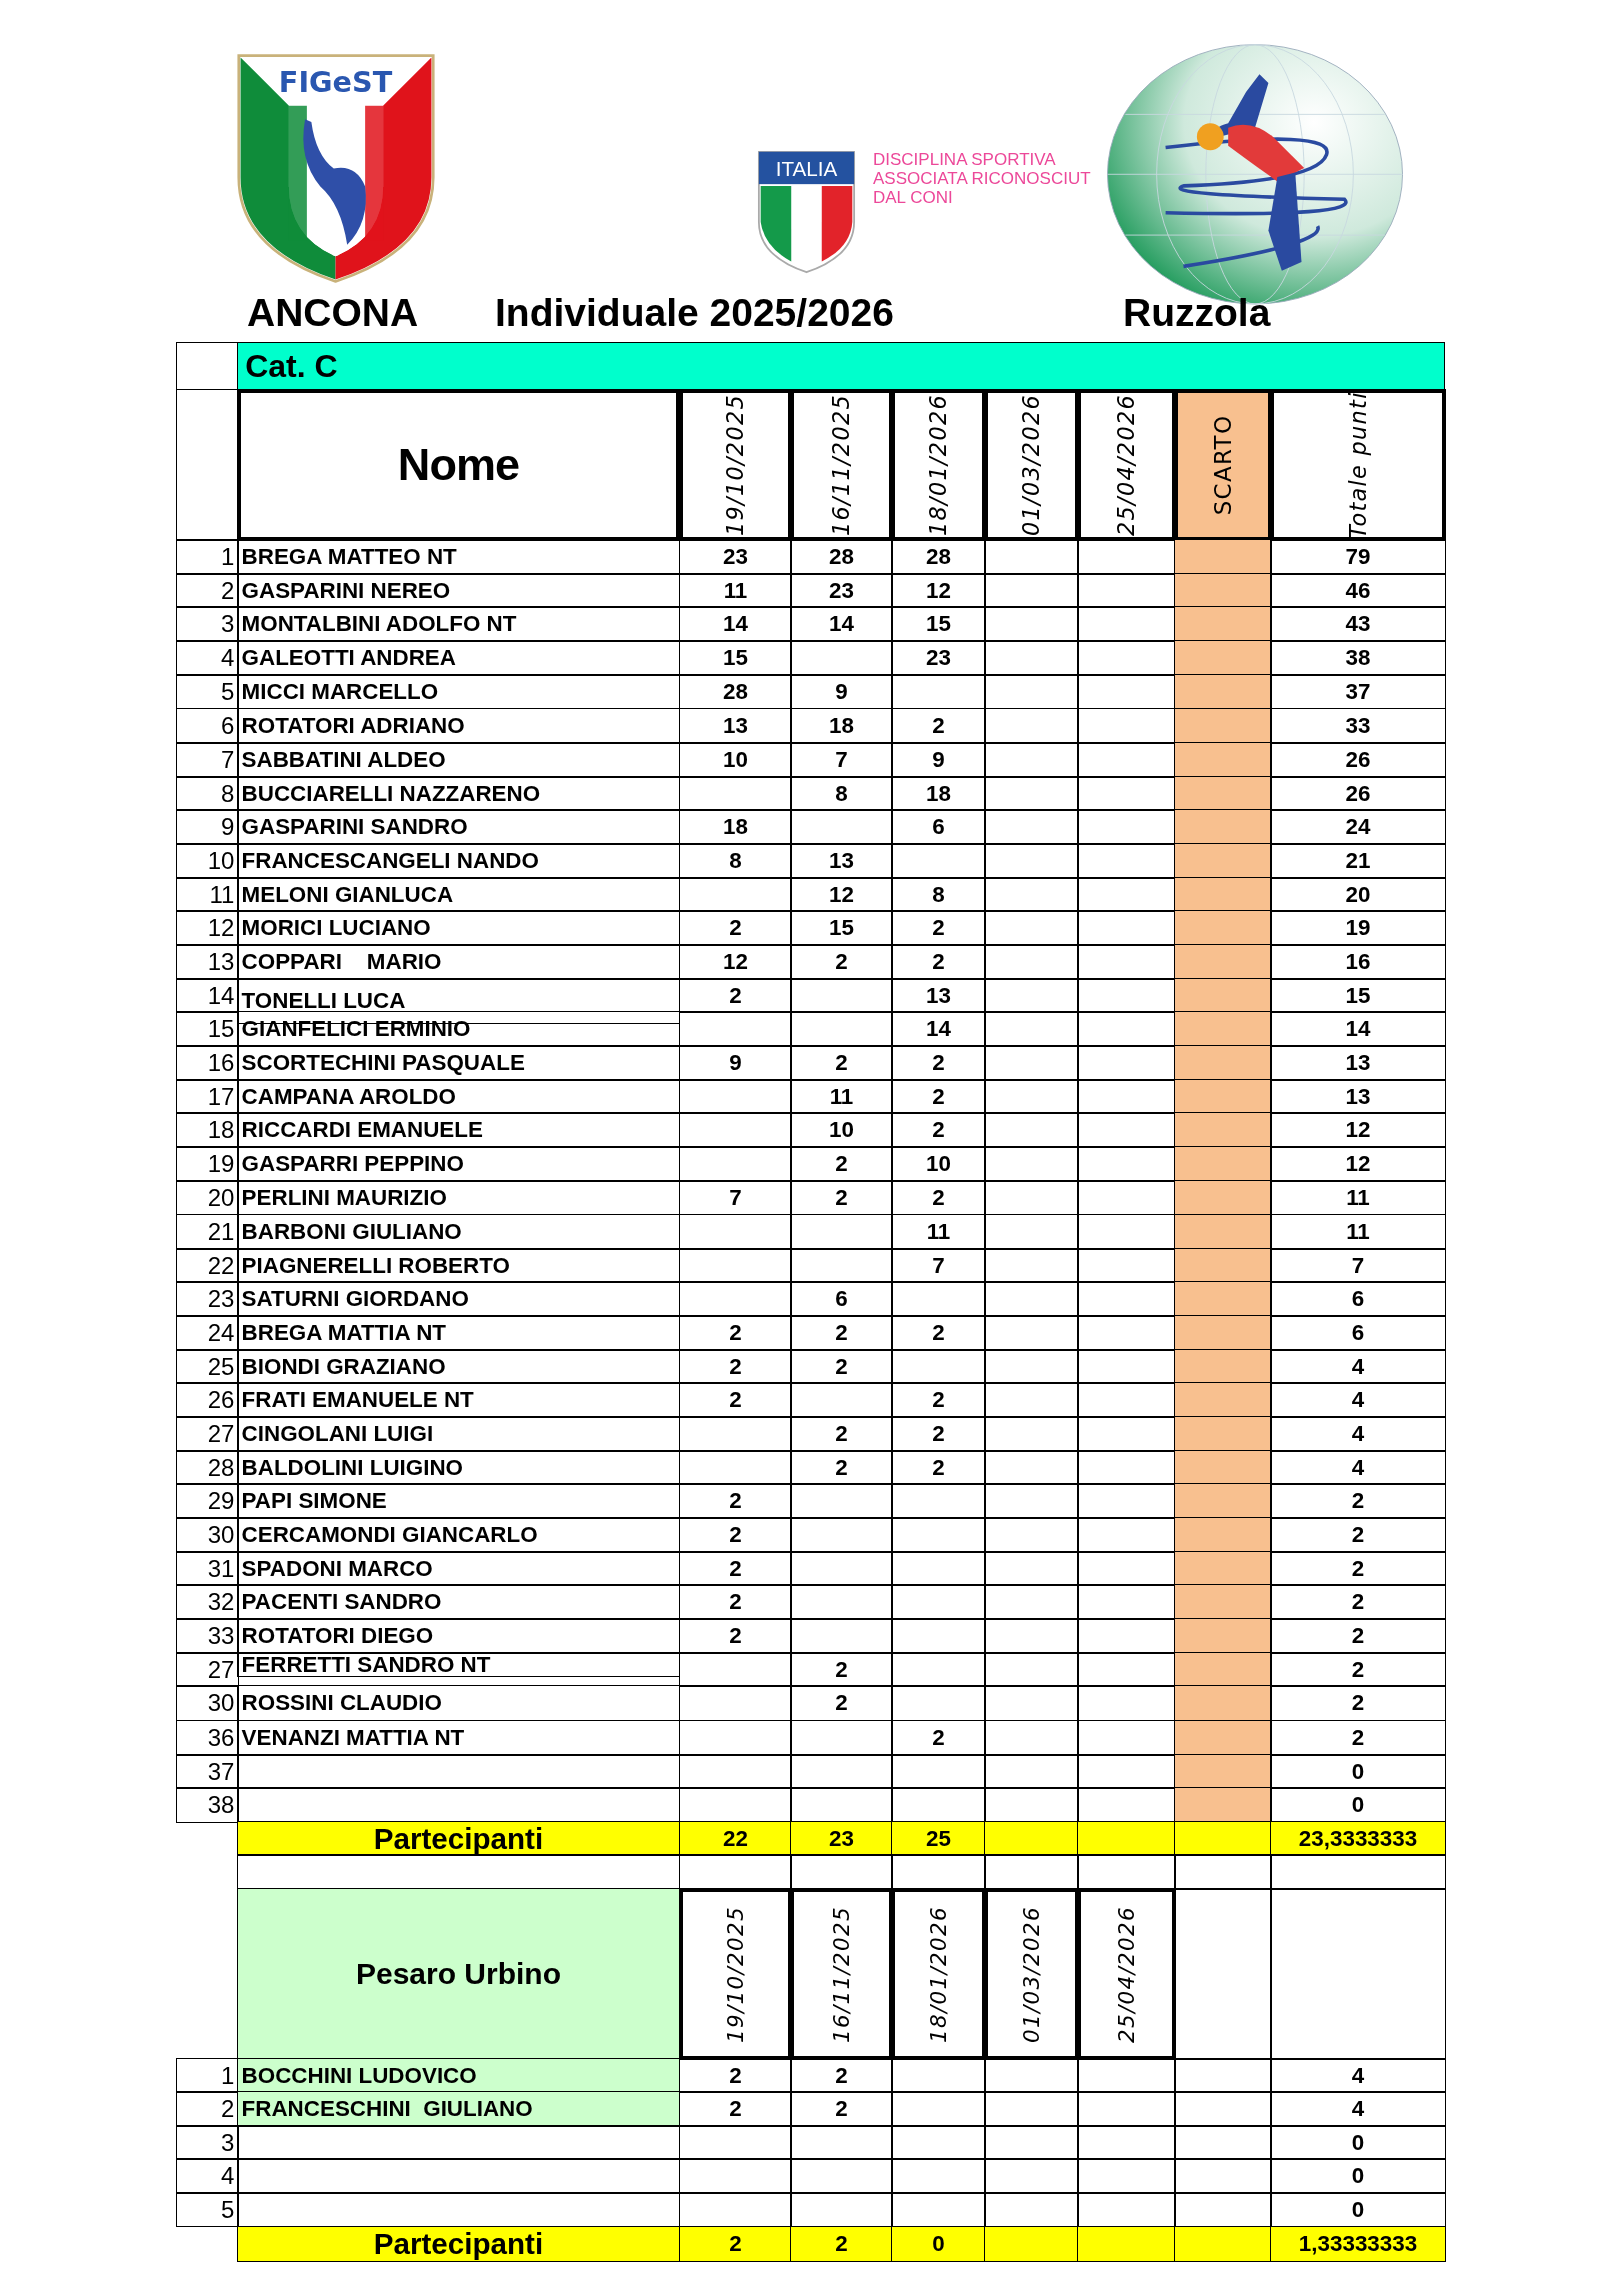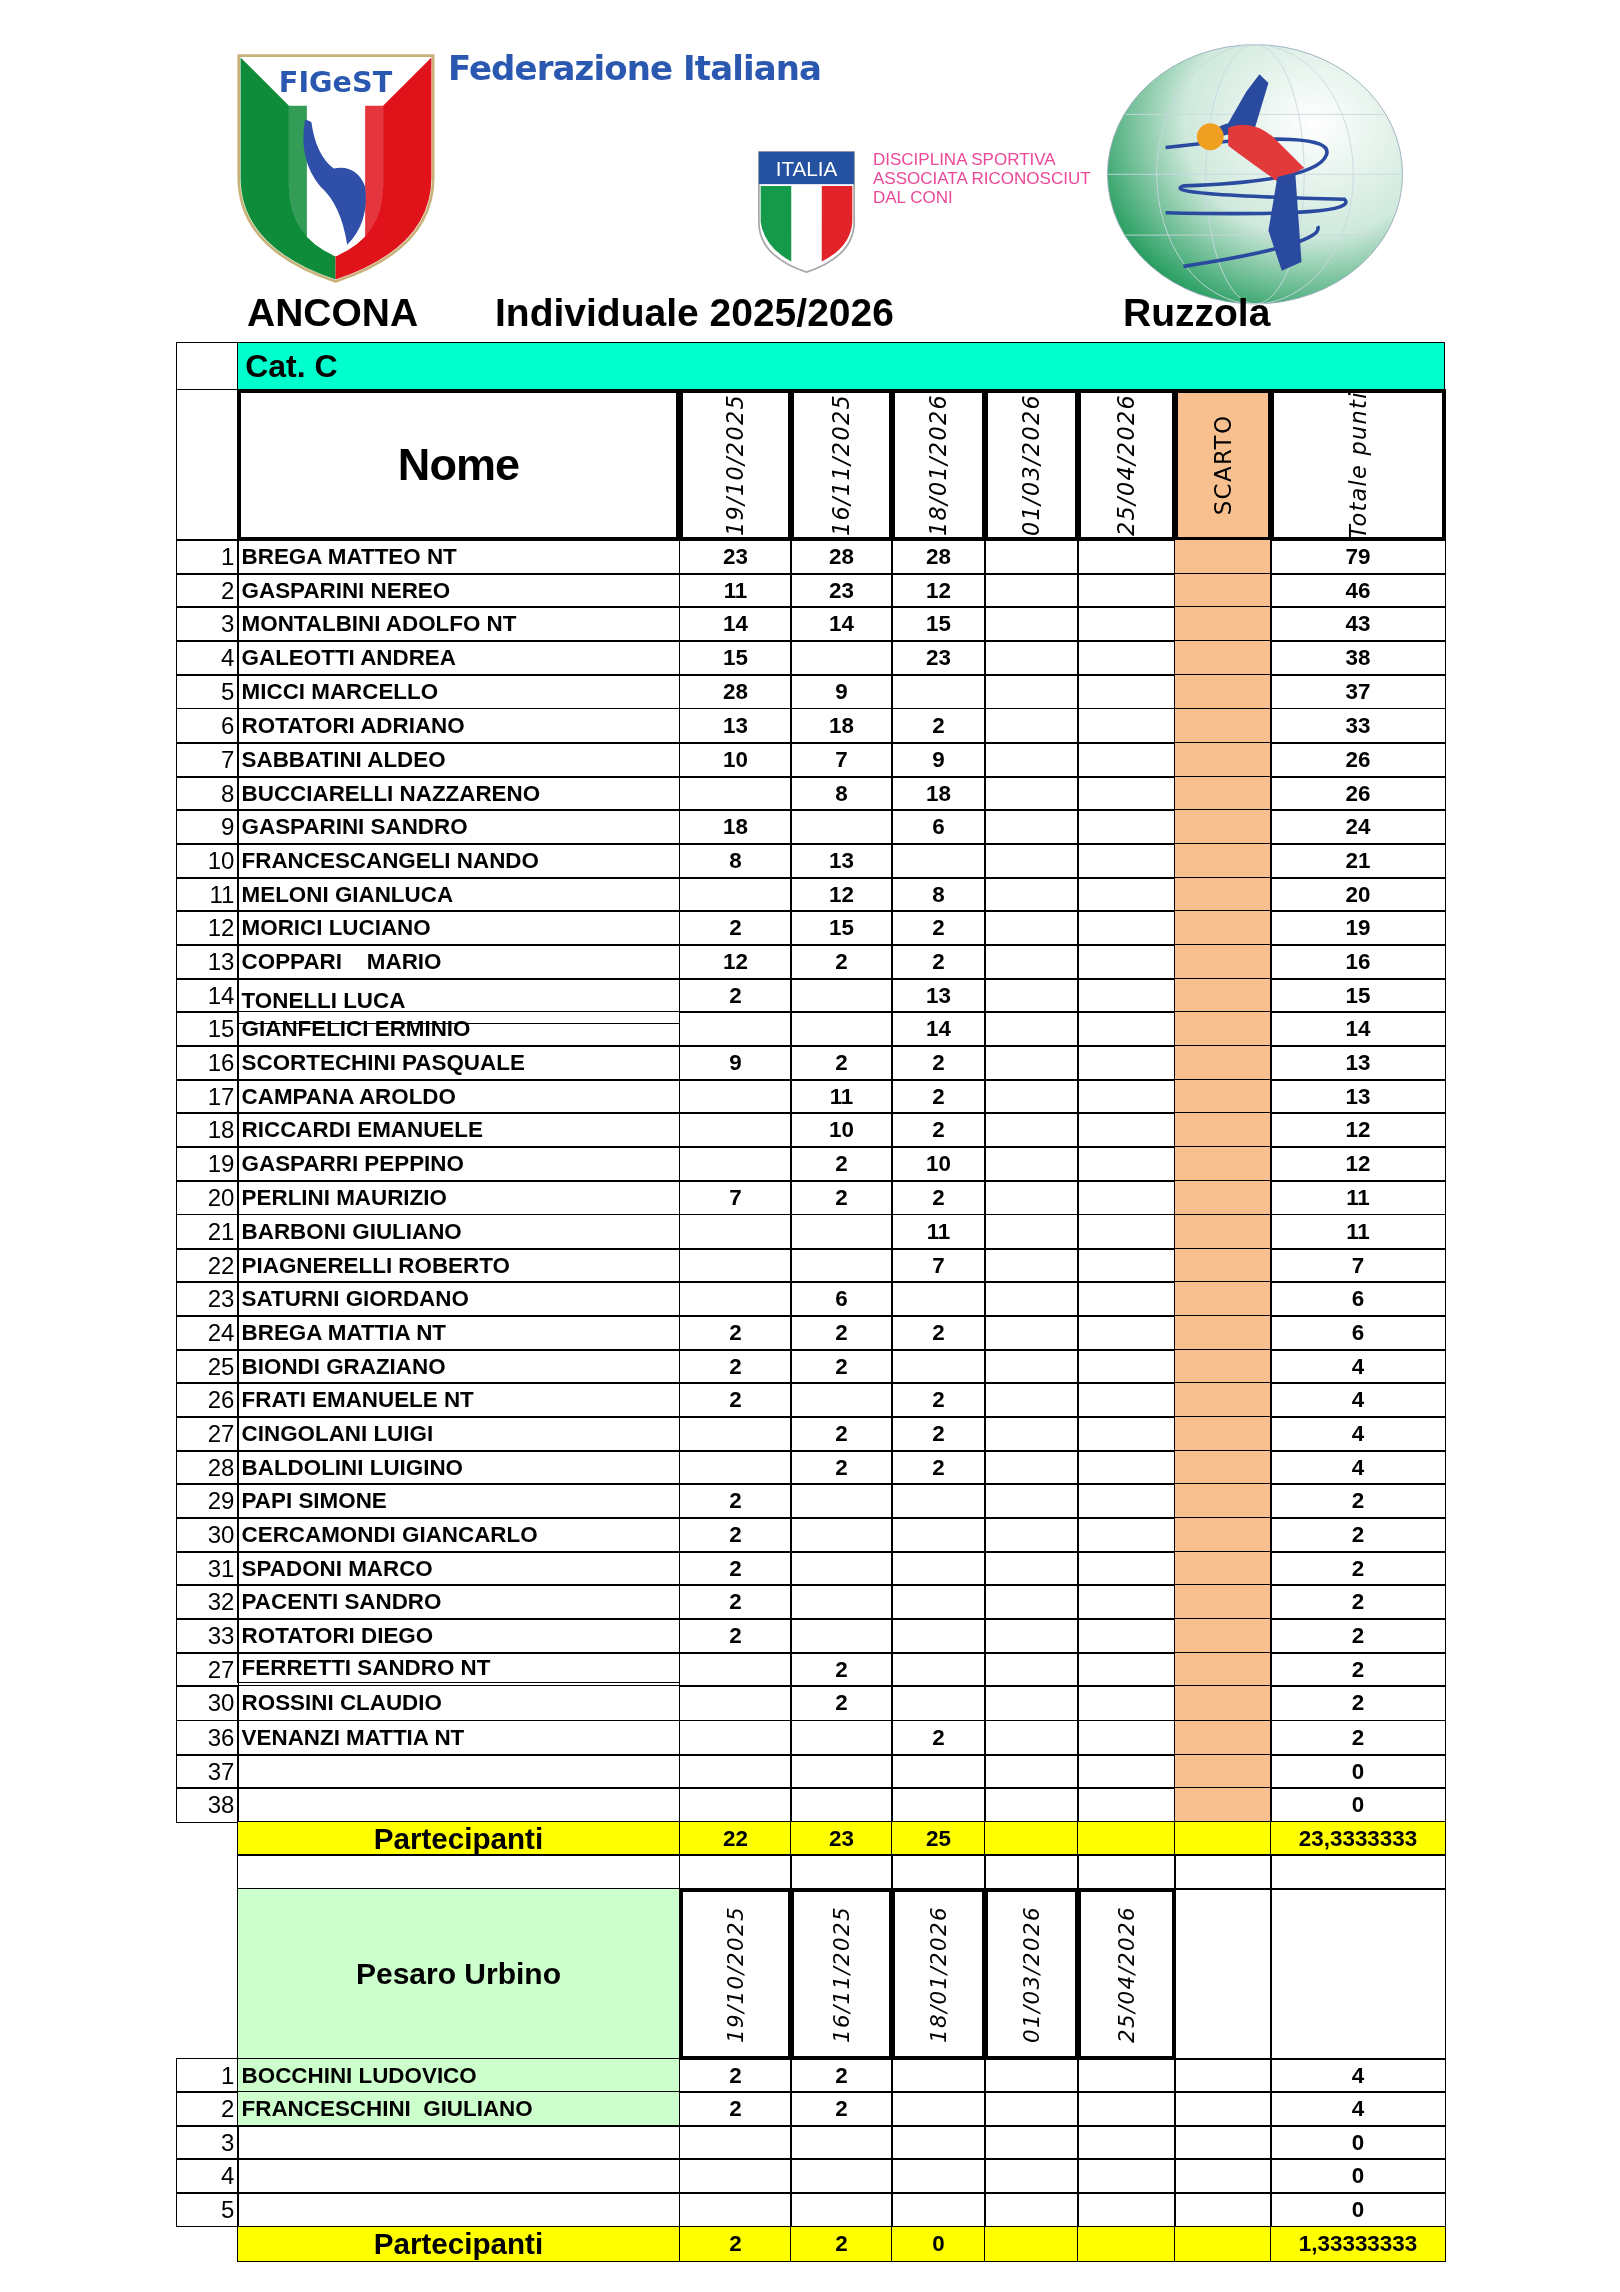--- a/index.html
+++ b/index.html
@@ -42,21 +42,20 @@
   <path d="M6 6 L60 60 L60 150 Q60 205 112 228 L112 254 Q6 218 6 140 Z" fill="#0f8c3a"></path>
   <path d="M219 6 L165 60 L165 150 Q165 205 112 228 L112 254 Q219 218 219 140 Z" fill="#e0131b"></path>
   <path d="M60 60 L165 60 L165 150 Q165 205 112 228 Q60 205 60 150 Z" fill="#ffffff"></path>
   <rect x="60" y="60" width="20" height="150" fill="#0f8c3a" opacity="0.85"></rect>
   <rect x="145" y="60" width="20" height="150" fill="#e0131b" opacity="0.85"></rect>
   <path d="M78 75 Q70 120 95 150 Q118 170 125 215 Q150 190 145 150 Q135 125 110 130 Q90 115 85 78 Z" fill="#2f4fa8"></path>
   <text x="112" y="45" text-anchor="middle" fill="#2a57b0" font-family="DejaVu Sans, sans-serif" font-weight="bold" font-size="32">FIGeST</text>
 </svg>
 
 <div class="fed-name">
-  <div>Federazione Italiana</div>
 </div>
 
 <svg class="coni-logo" viewBox="0 0 110 138">
   <path d="M2 2 L108 2 L108 80 Q108 118 55 136 Q2 118 2 80 Z" fill="#fff" stroke="#aaa" stroke-width="2"></path>
   <rect x="2" y="2" width="106" height="36" fill="#2452a0"></rect>
   <path d="M4 40 L38 40 L38 124 Q8 108 4 80 Z" fill="#149a4a"></path>
   <path d="M72 40 L106 40 L106 80 Q104 108 72 124 Z" fill="#e2232a"></path>
   <text x="55" y="29" text-anchor="middle" fill="#fff" font-family="Liberation Sans, sans-serif" font-size="23">ITALIA</text>
 </svg>
 <div class="coni-text">
@@ -412,21 +411,21 @@
     <div class="cell numcell" style="left: 176px; top: 1618px; width: 63px; height: 36px;">33</div>
     <div class="cell namecell" style="left: 237px; top: 1618px; width: 443px; height: 36px;">ROTATORI DIEGO</div>
     <div class="cell" style="left: 679px; top: 1618px; width: 113px; height: 36px;">2</div>
     <div class="cell" style="left: 790px; top: 1618px; width: 103px; height: 36px;"></div>
     <div class="cell" style="left: 891px; top: 1618px; width: 95px; height: 36px;"></div>
     <div class="cell" style="left: 984px; top: 1618px; width: 95px; height: 36px;"></div>
     <div class="cell" style="left: 1077px; top: 1618px; width: 99px; height: 36px;"></div>
     <div class="cell scarto" style="left: 1174px; top: 1618px; width: 98px; height: 36px;"></div>
     <div class="cell" style="left: 1270px; top: 1618px; width: 176px; height: 36px;">2</div>
     <div class="cell numcell" style="left: 176px; top: 1652px; width: 63px; height: 35px;">27</div>
-    <div class="cell namecell" style="left: 237px; top: 1652px; width: 443px; height: 31px;">FERRETTI SANDRO NT</div>
+    <div class="cell namecell" style="left: 237px; top: 1652px; width: 443px; height: 25px;">FERRETTI SANDRO NT</div>
     <div class="cell" style="left: 679px; top: 1652px; width: 113px; height: 35px;"></div>
     <div class="cell" style="left: 790px; top: 1652px; width: 103px; height: 35px;">2</div>
     <div class="cell" style="left: 891px; top: 1652px; width: 95px; height: 35px;"></div>
     <div class="cell" style="left: 984px; top: 1652px; width: 95px; height: 35px;"></div>
     <div class="cell" style="left: 1077px; top: 1652px; width: 99px; height: 35px;"></div>
     <div class="cell scarto" style="left: 1174px; top: 1652px; width: 98px; height: 35px;"></div>
     <div class="cell" style="left: 1270px; top: 1652px; width: 176px; height: 35px;">2</div>
     <div class="cell numcell" style="left: 176px; top: 1685px; width: 63px; height: 36px;">30</div>
     <div class="cell namecell" style="left: 237px; top: 1685px; width: 443px; height: 36px;">ROSSINI CLAUDIO</div>
     <div class="cell" style="left: 679px; top: 1685px; width: 113px; height: 36px;"></div>

